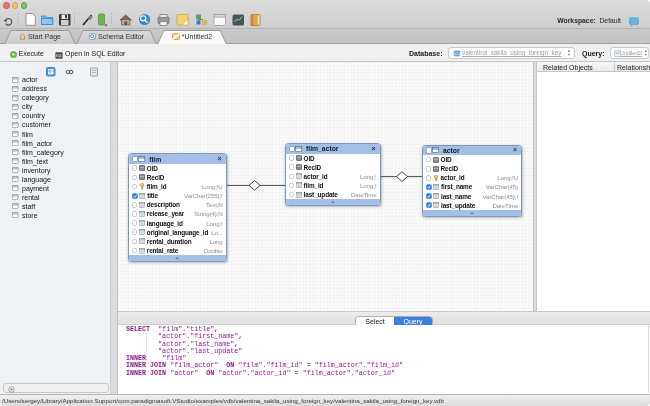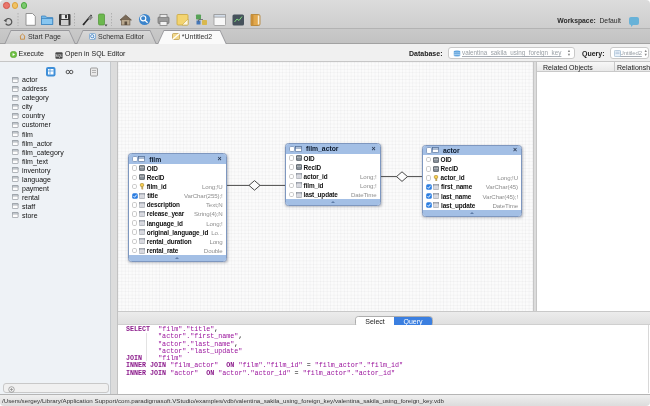--- a/index.html
+++ b/index.html
@@ -614,17 +614,17 @@
       <div class="s2">Query</div>
     </div>
 </div>
 <div class="abs" id="sqlpanel">
     <div style="position:absolute;right:1.5px;top:0;width:1px;height:68px;background:#d8d8d8"></div>
     <div style="position:absolute;left:28px;top:8px;width:1px;height:28px;background:#e3e3e3"></div>
   <div id="sql"><span class="kw">SELECT</span>  <span class="st">"film"."title"</span>,
         <span class="st">"actor"."first_name"</span>,
         <span class="st">"actor"."last_name"</span>,
         <span class="st">"actor"."last_update"</span>
-<span class="kw">JOIN</span>    <span class="st">"film"</span>
+<span class="kw">INNER</span>    <span class="st">"film"</span>
 <span class="kw">INNER JOIN</span> <span class="st">"film_actor"</span>  <span class="kw">ON</span> <span class="st">"film"."film_id"</span> = <span class="st">"film_actor"."film_id"</span>
 <span class="kw">INNER JOIN</span> <span class="st">"actor"</span>  <span class="kw">ON</span> <span class="st">"actor"."actor_id"</span> = <span class="st">"film_actor"."actor_id"</span></div>
 </div>
 <div class="abs" id="statusbar">/Users/sergey/Library/Application Support/com.paradigmasoft.VStudio/examples/vdb/valentina_sakila_using_foreign_key/valentina_sakila_using_foreign_key.vdb</div>
 
 </body></html>

